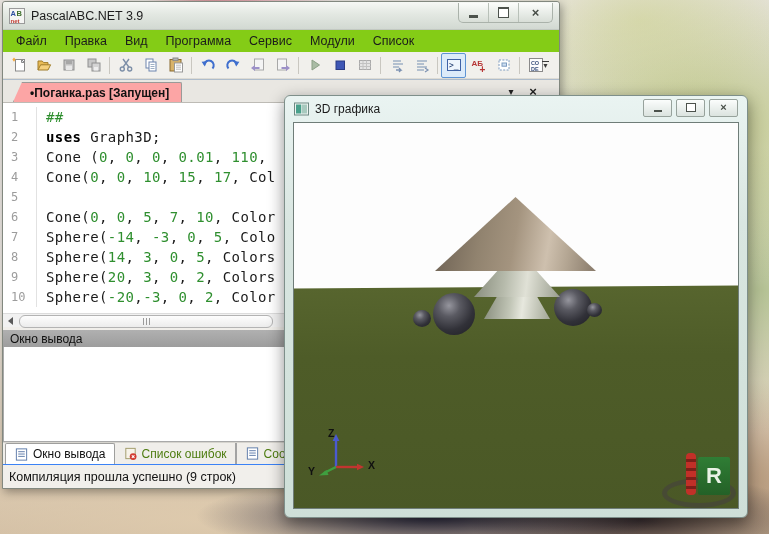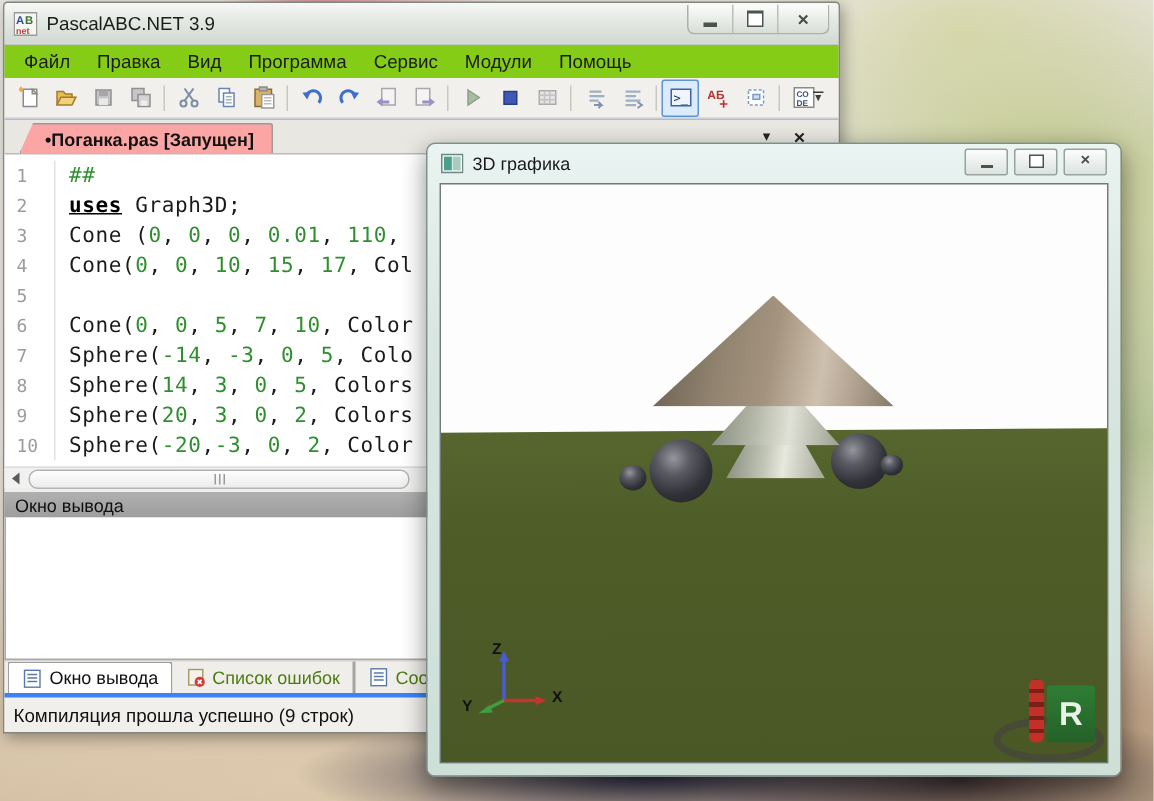--- a/index.html
+++ b/index.html
@@ -50,33 +50,33 @@
     clip-path:polygon(9px 0,100% 0,100% 100%,0 100%);border-radius:2px 2px 0 0;}
   .ts-btn{position:absolute;top:3px;width:16px;height:16px;display:flex;align-items:center;justify-content:center;color:#222;font-size:12px;}
   .ts-btn.dd{right:40px;font-size:10px;}
   .ts-btn.cl{right:18px;font-weight:bold;font-size:13px;}
   .editor{flex:1 1 auto;background:#fff;display:block;overflow:hidden;border-top:1px solid #bdbbb5;position:relative;}
   .crow{display:flex;height:20px;line-height:20px;white-space:pre;}
   .crow:first-child{margin-top:4px;}
   .ln{width:34px;flex:0 0 34px;color:#9c9c9c;font-family:"DejaVu Sans Mono",monospace;font-size:12px;padding-left:8px;box-sizing:border-box;border-right:1px solid #e2e2e2;}
   .ct{padding-left:9px;font-family:"DejaVu Sans Mono",monospace;font-size:14px;letter-spacing:.4px;color:#1a1a1a;}
   .tok-num,.tok-dir{color:#2f8f2f;}
-  .tok-kw{font-weight:bold;color:#000;text-decoration:underline;}
+  .tok-kw{font-weight:bold;color:#000;}
   .hscroll{height:13px;background:#f1f1f1;border-top:1px solid #dcdcdc;position:relative;}
   .hs-arrow{position:absolute;left:0;top:0;width:14px;height:13px;display:flex;align-items:center;justify-content:center;background:#f1f1f1;}
   .hs-arrow i{width:0;height:0;border:4px solid transparent;border-right:5px solid #5a5a5a;margin-left:-3px;}
   .hs-thumb{position:absolute;left:16px;top:1px;width:252px;height:11px;background:linear-gradient(180deg,#fdfdfd,#ececec);border:1px solid #b3b3b3;border-radius:6px;display:flex;align-items:center;justify-content:center;gap:2px;}
   .hs-thumb b{width:1px;height:7px;background:#9a9a9a;}
   .gap{height:3px;background:#f0eeea;}
   .outhdr{height:17px;background:linear-gradient(180deg,#b0b0b0,#9d9d9d);color:#101010;font-size:12px;display:flex;align-items:center;padding:0 7px;}
   .outarea{height:94px;background:#fff;border:1px solid #a9a9a9;border-top:none;}
   .btabs{height:21px;background:#f0eeea;display:flex;align-items:stretch;padding-left:2px;font-size:12px;border-top:1px solid #d6d4ce;}
   .btab{display:flex;align-items:center;gap:4px;padding:0 8px;color:#4d7c0f;border-right:2px solid #a3a3a3;}
   .btab.active{background:#fff;border:1px solid #9f9f9d;border-bottom:none;color:#111;border-radius:2px 2px 0 0;}
-  .statusbar{height:23px;background:#f1efeb;border-top:3px solid #3b82f6;display:flex;align-items:center;padding:0 6px;font-size:12.5px;color:#111;}
+  .statusbar{height:23px;background:#f1efeb;border-top:1px solid #3b82f6;display:flex;align-items:center;padding:0 6px;font-size:12.5px;color:#111;}
   
   .gfx-window{
     position:absolute;left:284px;top:95px;width:462px;height:421px;
     background:linear-gradient(180deg,#eaf4f2 0%,#d9e6e1 30%,#cedfd8 100%);
     border:1px solid #7e8f8a;border-radius:6px;
     box-shadow:0 5px 16px rgba(0,0,0,.45);
   }
   .gfx-titlebar{height:25px;display:flex;align-items:center;gap:6px;padding:0 9px;}
   .gfx-title{font-size:12px;color:#1a1a1a;}
   .gfx-caps{margin-left:auto;display:flex;gap:4px;margin-top:-2px;}
@@ -140,21 +140,21 @@
     </span>
   </div>
 
   <div class="menubar" id="menubar">
       <span class="menu-item">Файл</span>
       <span class="menu-item">Правка</span>
       <span class="menu-item">Вид</span>
       <span class="menu-item">Программа</span>
       <span class="menu-item">Сервис</span>
       <span class="menu-item">Модули</span>
-      <span class="menu-item">Помощь</span>
+      <span class="menu-item">Список</span>
     </div>
 
   <div class="toolbar" id="toolbar">
       <span class="tb-btn">
         <svg width="16" height="16" viewBox="0 0 16 16">
           <rect x="4.5" y="2.5" width="9" height="11.5" fill="#fff" stroke="#8a8a8a"></rect>
           <polygon points="10.5,2.5 13.5,5.5 10.5,5.5" fill="#dfe6ef" stroke="#8a8a8a"></polygon>
           <polygon points="3,0.5 4.6,2.6 3,4.7 1.4,2.6" fill="#f4a93c"></polygon>
         </svg>
       </span>

